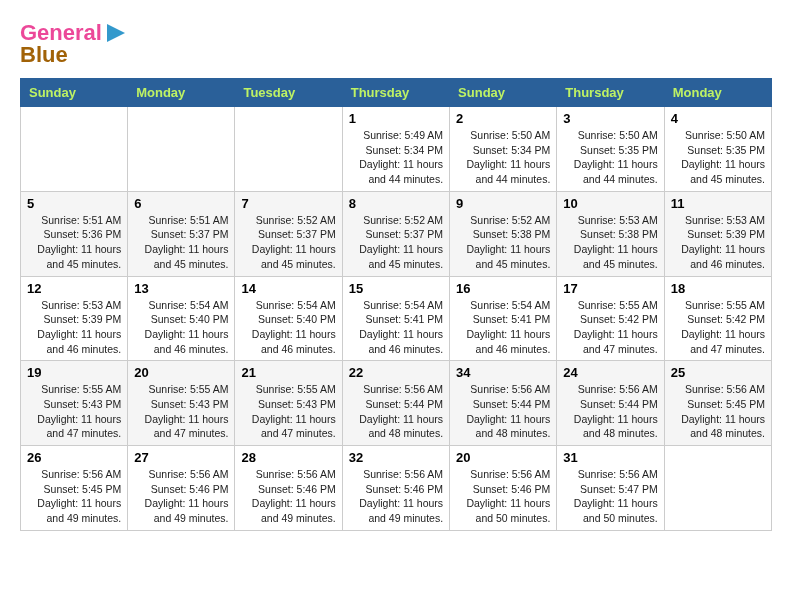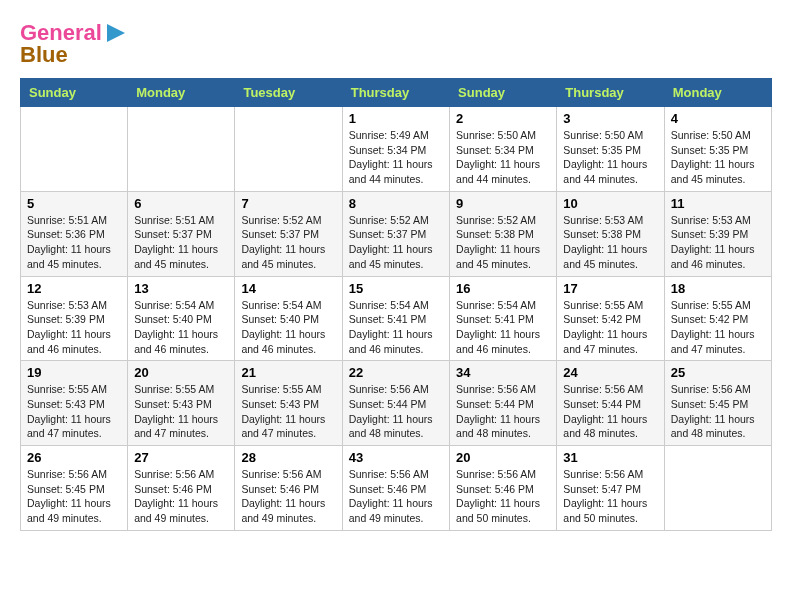--- a/index.html
+++ b/index.html
@@ -60,20 +60,21 @@
     }
     .day-num {
       font-size: 13px;
       font-weight: bold;
       margin-bottom: 2px;
     }
     .day-info {
       font-size: 10.5px;
       color: #222;
       line-height: 1.4;
+      text-align: right;
     }
     .empty-cell {
       background: #fff !important;
     }
   </style>
 </head>
 <body>
 
 <div class="header">
   <div class="logo">
@@ -280,21 +281,21 @@
 Sunset: 5:46 PM
 Daylight: 11 hours and 49 minutes.</div>
         </td>
         <td>
           <div class="day-num">28</div>
           <div class="day-info" style="white-space: pre-line;">Sunrise: 5:56 AM
 Sunset: 5:46 PM
 Daylight: 11 hours and 49 minutes.</div>
         </td>
         <td>
-          <div class="day-num">43</div>
+          <div class="day-num">32</div>
           <div class="day-info" style="white-space: pre-line;">Sunrise: 5:56 AM
 Sunset: 5:46 PM
 Daylight: 11 hours and 49 minutes.</div>
         </td>
         <td>
           <div class="day-num">20</div>
           <div class="day-info" style="white-space: pre-line;">Sunrise: 5:56 AM
 Sunset: 5:46 PM
 Daylight: 11 hours and 50 minutes.</div>
         </td>

